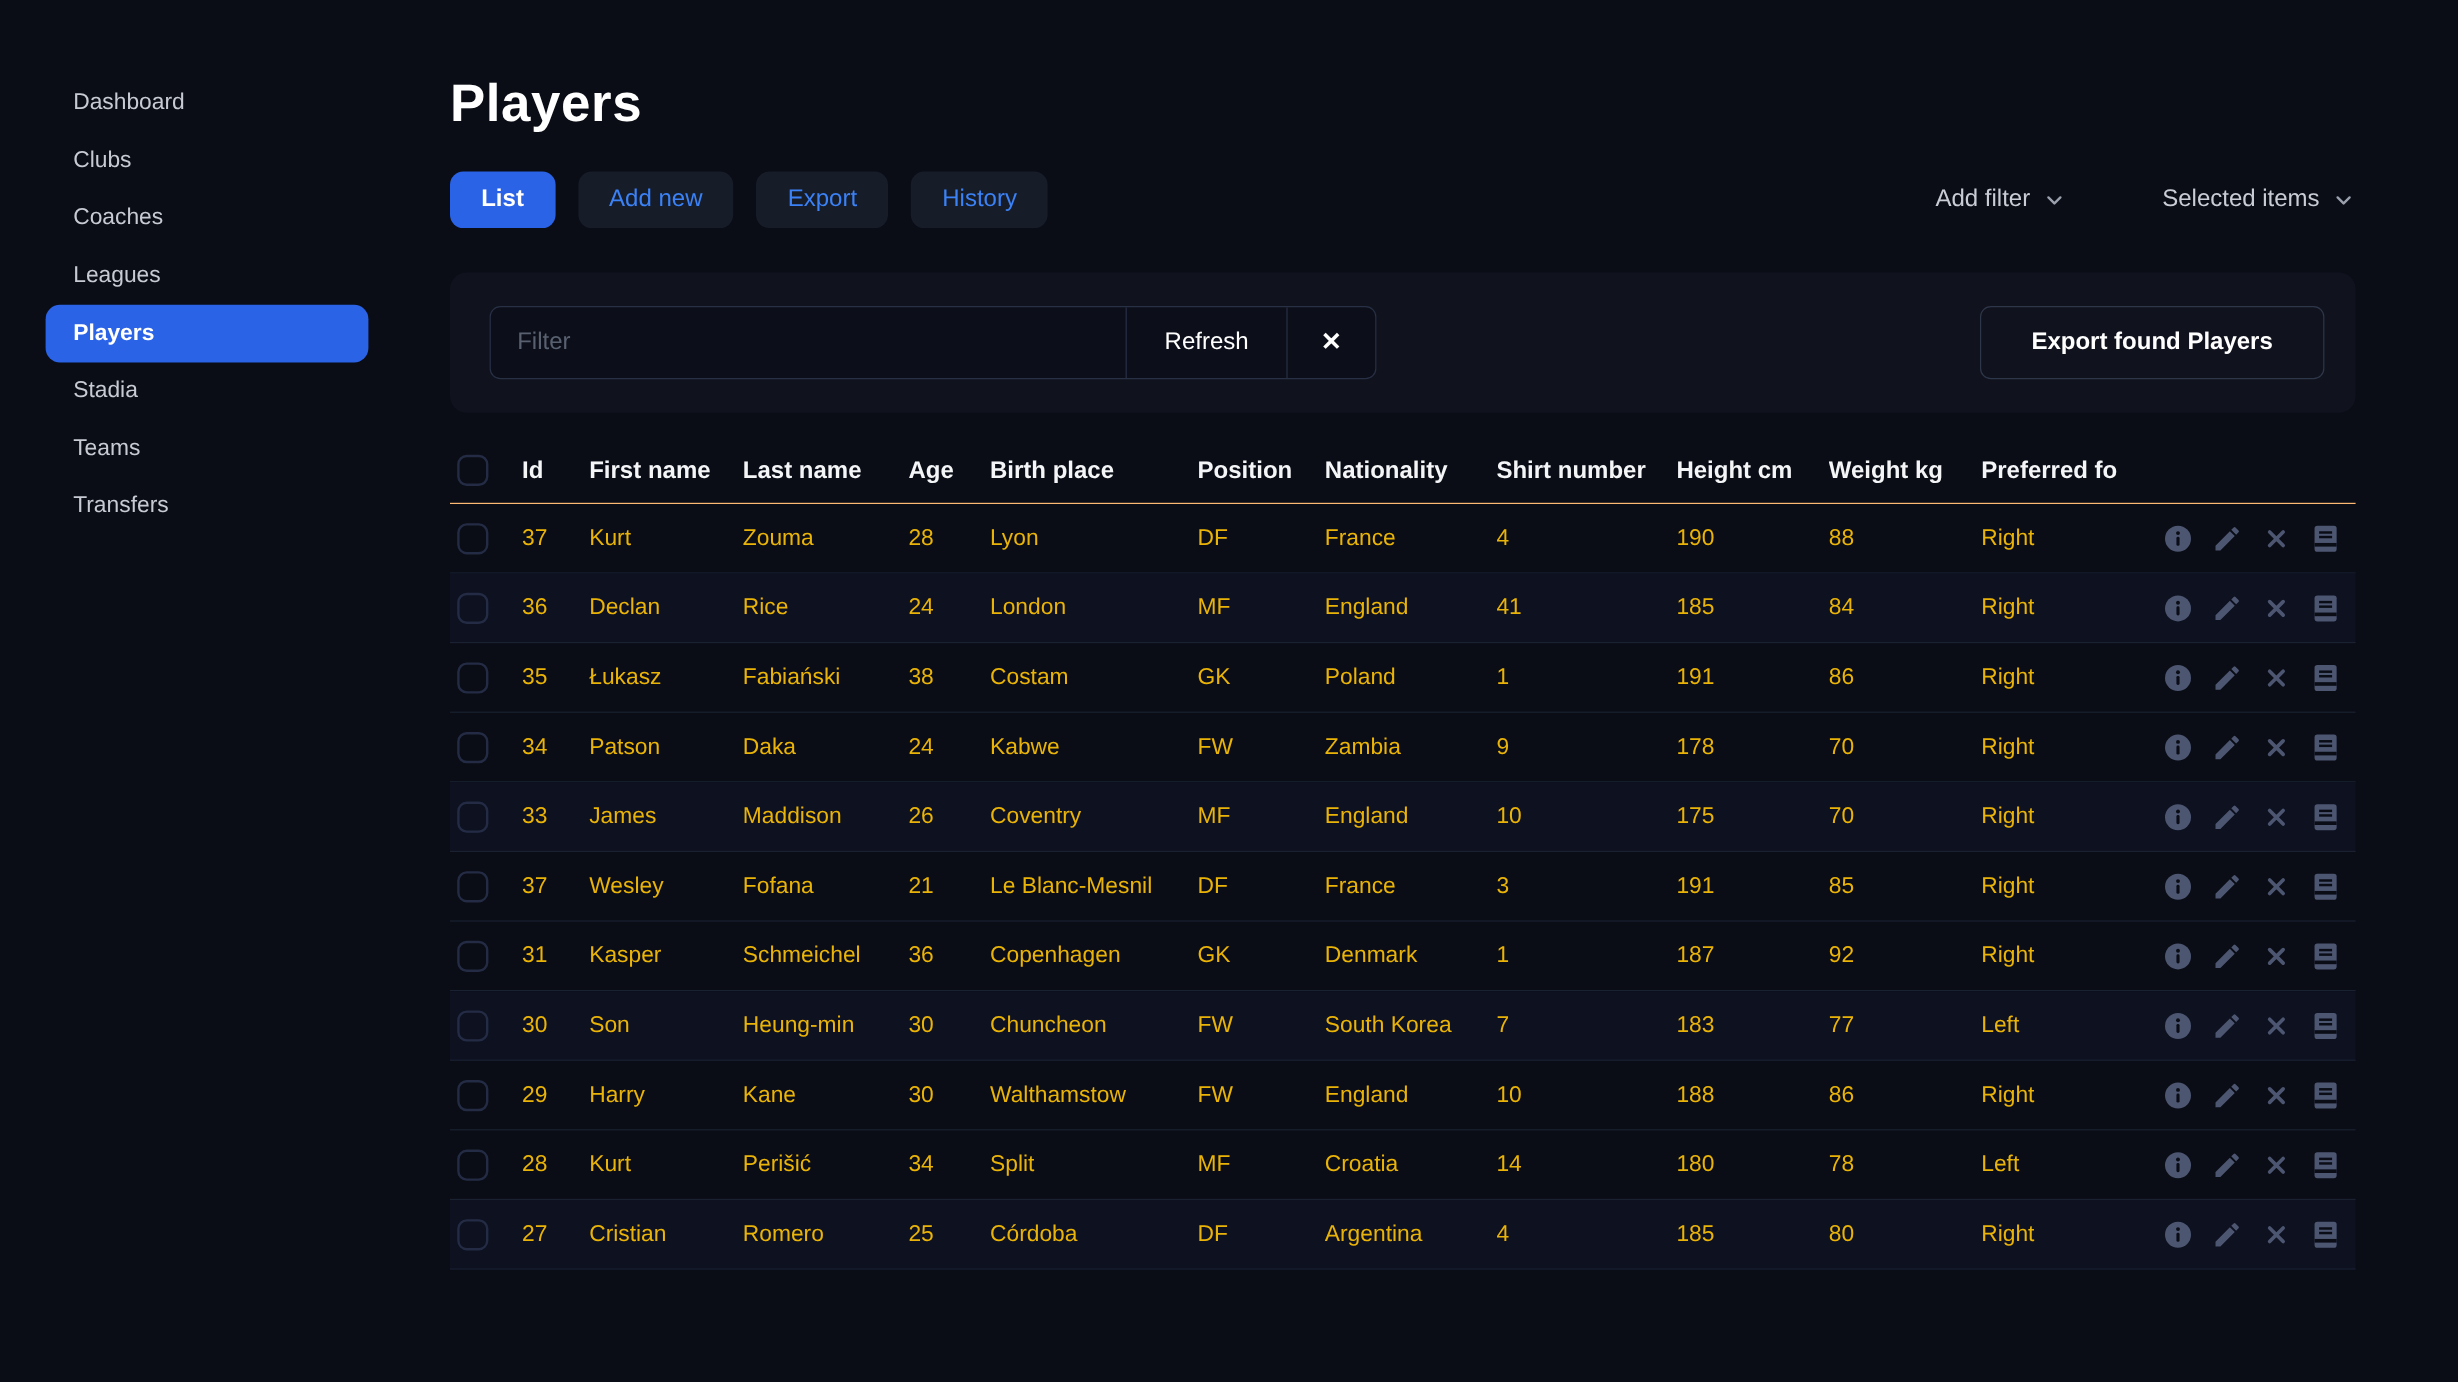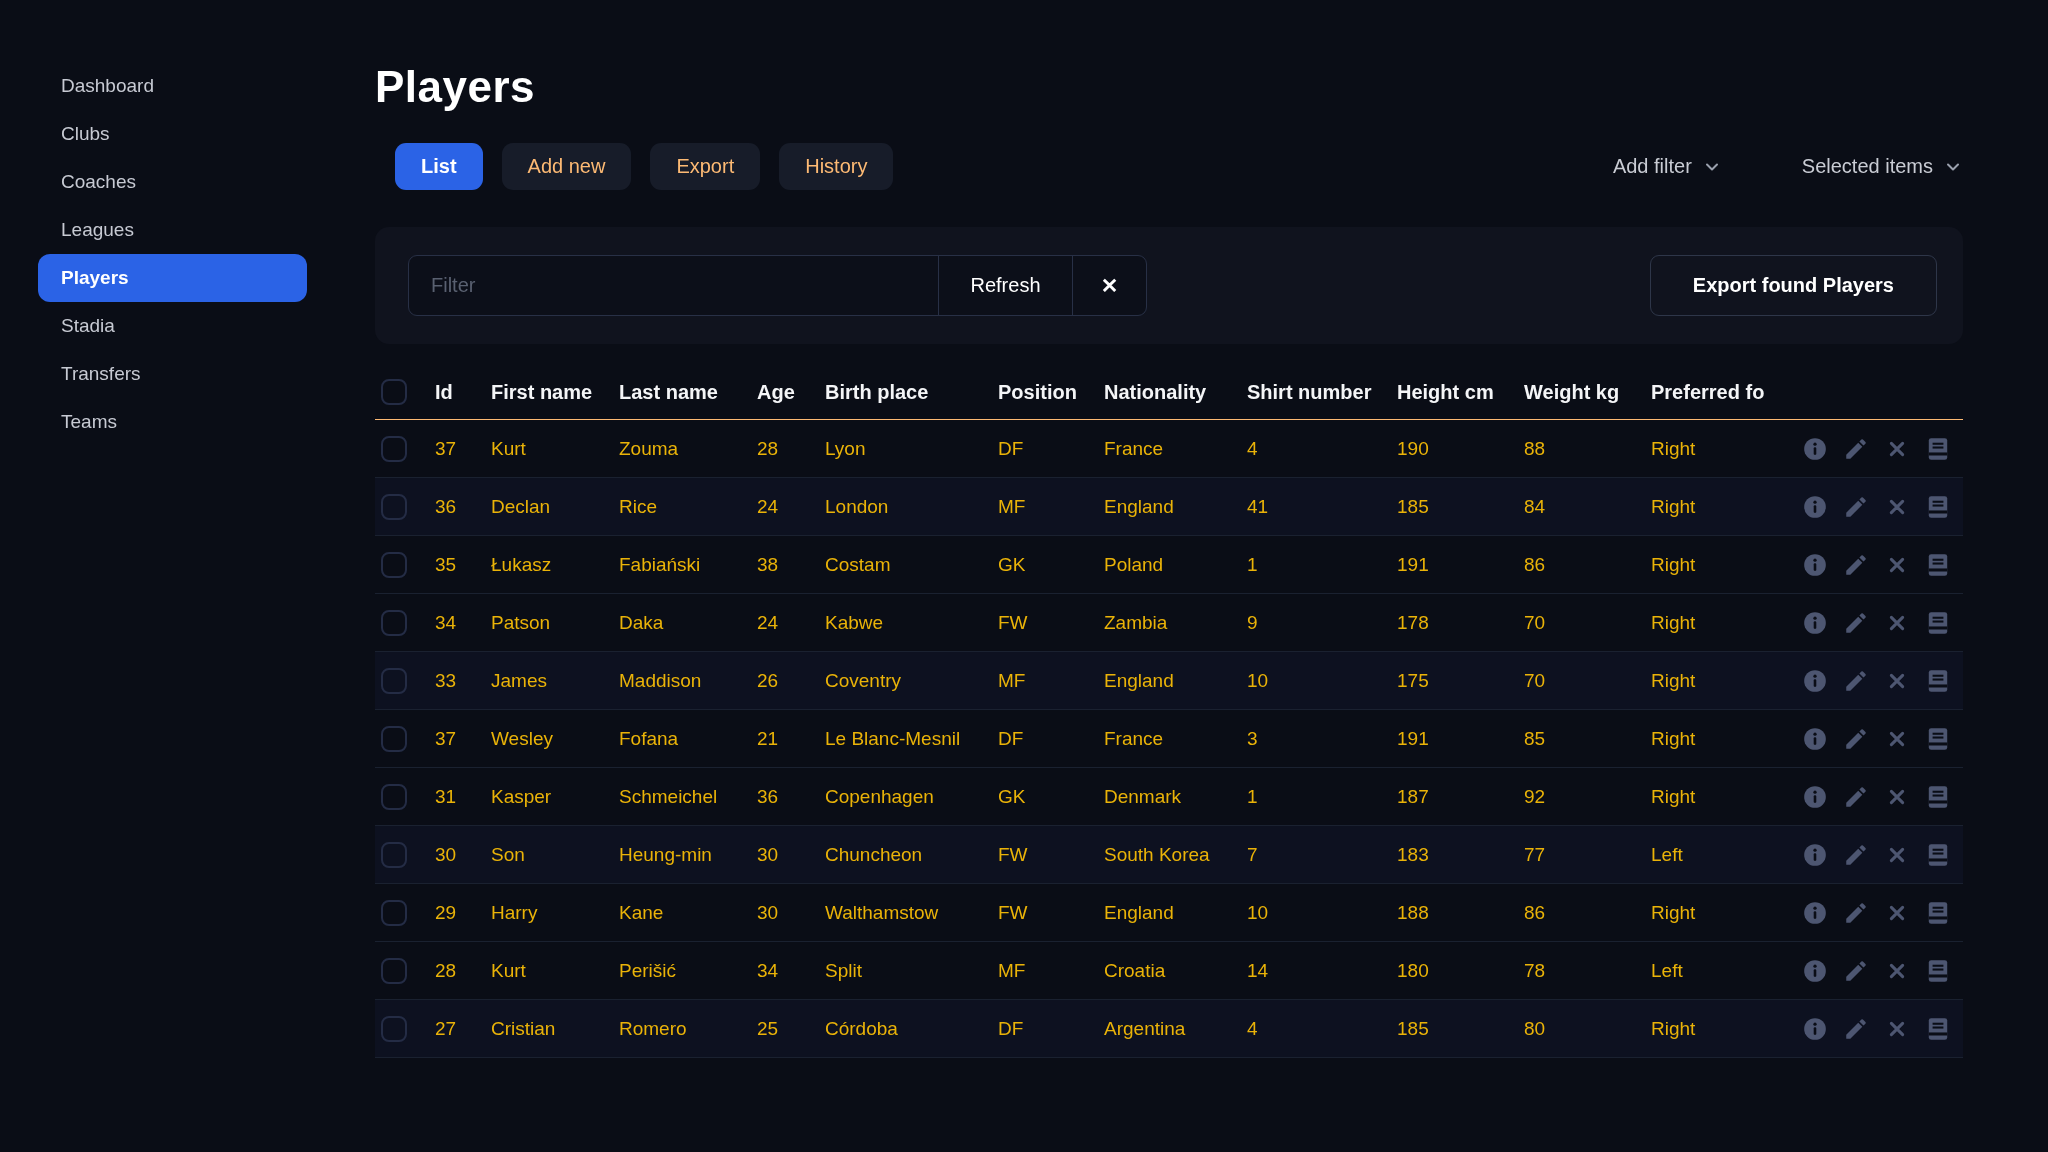--- a/index.html
+++ b/index.html
@@ -18,24 +18,24 @@
     color:#c7cad3; font-size:19px; border-radius:12px; cursor:pointer;text-align:center;
   }
   .nav-item.active { background:#2b63e6; color:#ffffff; font-weight:700; }
   
   .main { flex:1; padding:62px 85px 0 35px; }
   .page-title { color:#ffffff; font-size:44px; font-weight:800; letter-spacing:.5px; }
   .tabs-row { margin-top:31px; display:flex; align-items:center; }
   .tabs { display:flex; gap:19px; }
   .tab {
     height:47px; padding:0 26px; border:none; border-radius:11px;
-    background:#171c29; color:#fdba74; font-size:20px;
+    background:#171c29; color:#3b82f6; font-size:20px;
     font-family:inherit; display:flex; align-items:center; cursor:pointer;
   }
-  .tab.active { background:#2b63e6; color:#ffffff; font-weight:600;margin-left:20px; }
+  .tab.active { background:#2b63e6; color:#ffffff; font-weight:600; }
   .tabs-spacer { flex:1; }
   .dropdown {
     display:flex; align-items:center; gap:10px; color:#c9ccd4; font-size:20px;
     cursor:pointer; margin-left:80px;
   }
   .chev { width:20px; height:20px; }
   
   .filter-panel {
     margin-top:37px; height:117px; border-radius:14px; background:#10131e;
     display:flex; align-items:center; padding:0 26px 0 33px;
@@ -85,22 +85,22 @@
 </head>
 <body>
 
 <nav class="sidebar">
   <div class="nav-item">Dashboard</div>
   <div class="nav-item">Clubs</div>
   <div class="nav-item">Coaches</div>
   <div class="nav-item">Leagues</div>
   <div class="nav-item active">Players</div>
   <div class="nav-item">Stadia</div>
+  <div class="nav-item">Teams</div>
   <div class="nav-item">Transfers</div>
-  <div class="nav-item">Teams</div>
 </nav>
 
 <main class="main">
 
   <h1 class="page-title">Players</h1>
 
   <div class="tabs-row">
     <div class="tabs">
       <button class="tab active">List</button>
       <button class="tab">Add new</button>

